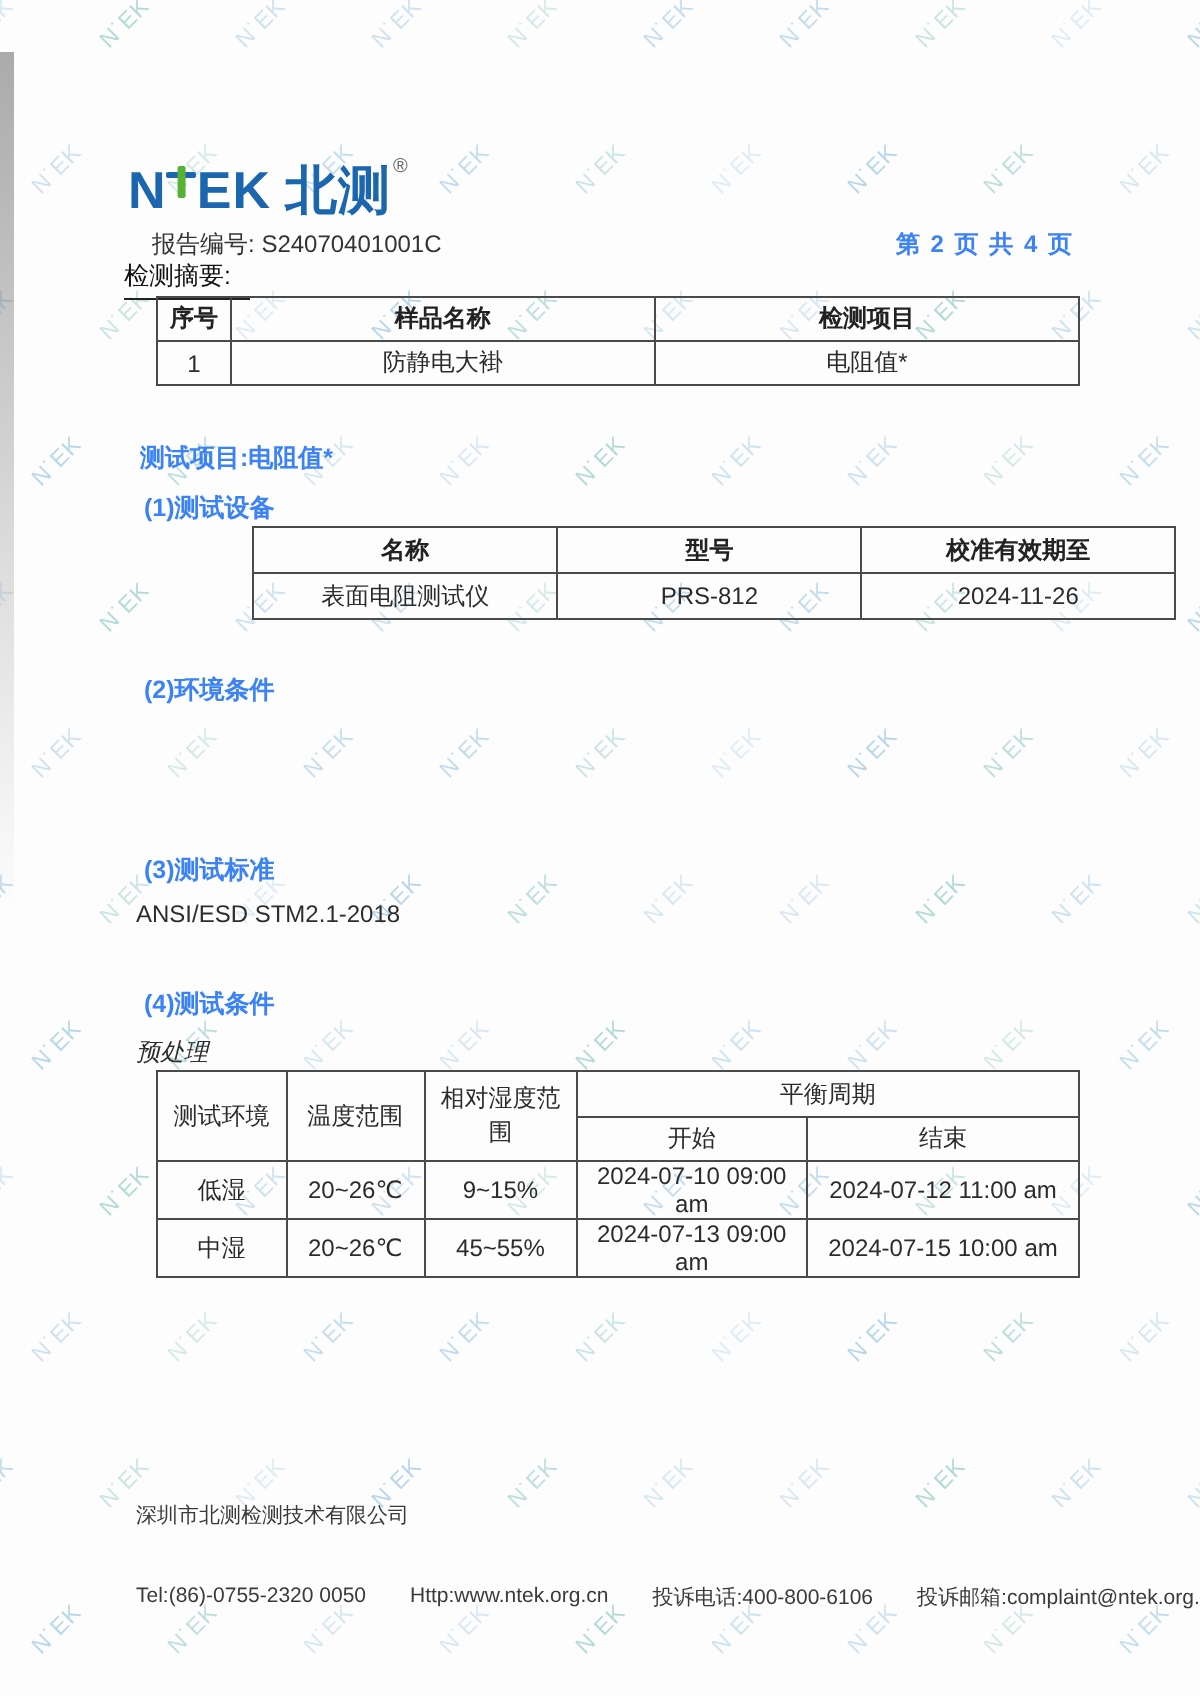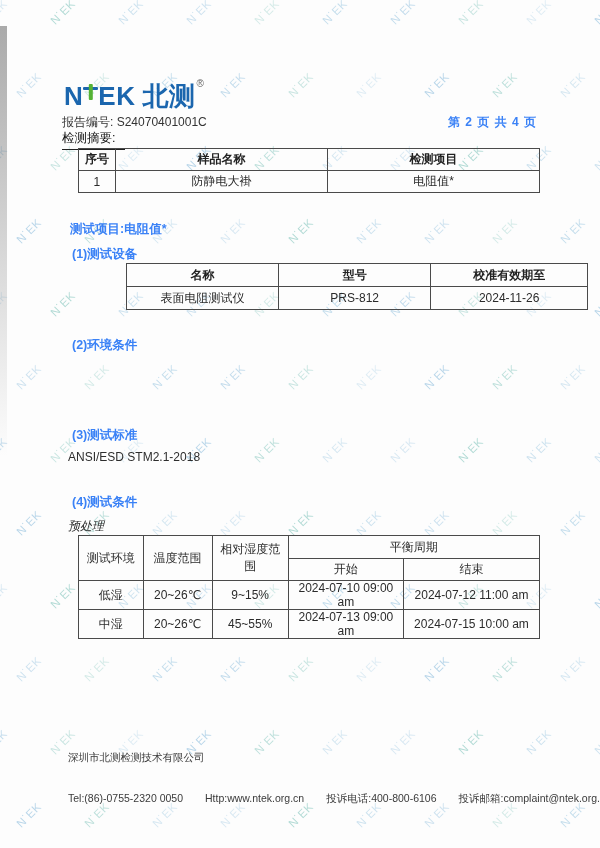--- a/index.html
+++ b/index.html
@@ -24,21 +24,21 @@
 
   
   .logo { position:absolute; left:64px; top:78px; font-weight:700; font-size:26px; letter-spacing:.5px; white-space:nowrap; }
   .logo .blue { color:#1b66ae; }
   .logo-t { display:inline-block; position:relative; width:.58em; height:.72em; vertical-align:baseline; }
   .logo-t .t-bar { position:absolute; top:.015em; left:0; width:100%; height:.13em; background:#1b66ae; border-radius:1px; }
   .logo-t .t-stem { position:absolute; top:-.09em; left:50%; transform:translateX(-50%); width:.17em; height:.62em; background:#55b234; border-radius:1px; }
   .logo .cn { color:#1b66ae; margin-left:7px; }
   .logo .reg { font-size:10px; color:#666; vertical-align:18px; font-weight:400; margin-left:1px; }
 
-  .report-line { position:absolute; left:62px; top:114px; font-size:12px; color:#333; }
+  .report-line { position:absolute; left:76px; top:114px; font-size:12px; color:#333; }
   .page-ind { position:absolute; right:63px; top:114px; font-size:12px; color:#3b82f6; font-weight:600; letter-spacing:1px; }
 
   .summary-head {
     position:absolute; left:62px; top:130px; font-size:12.5px; font-weight:400; color:#111;
     border-bottom:1.5px solid #222; padding:0 10px 2px 0;
   }
 
   table { border-collapse:collapse; table-layout:fixed; width:462px; background:transparent; }
   table, th, td { border:1px solid #4a4a4a; }
   table { border-width:1.5px; }

